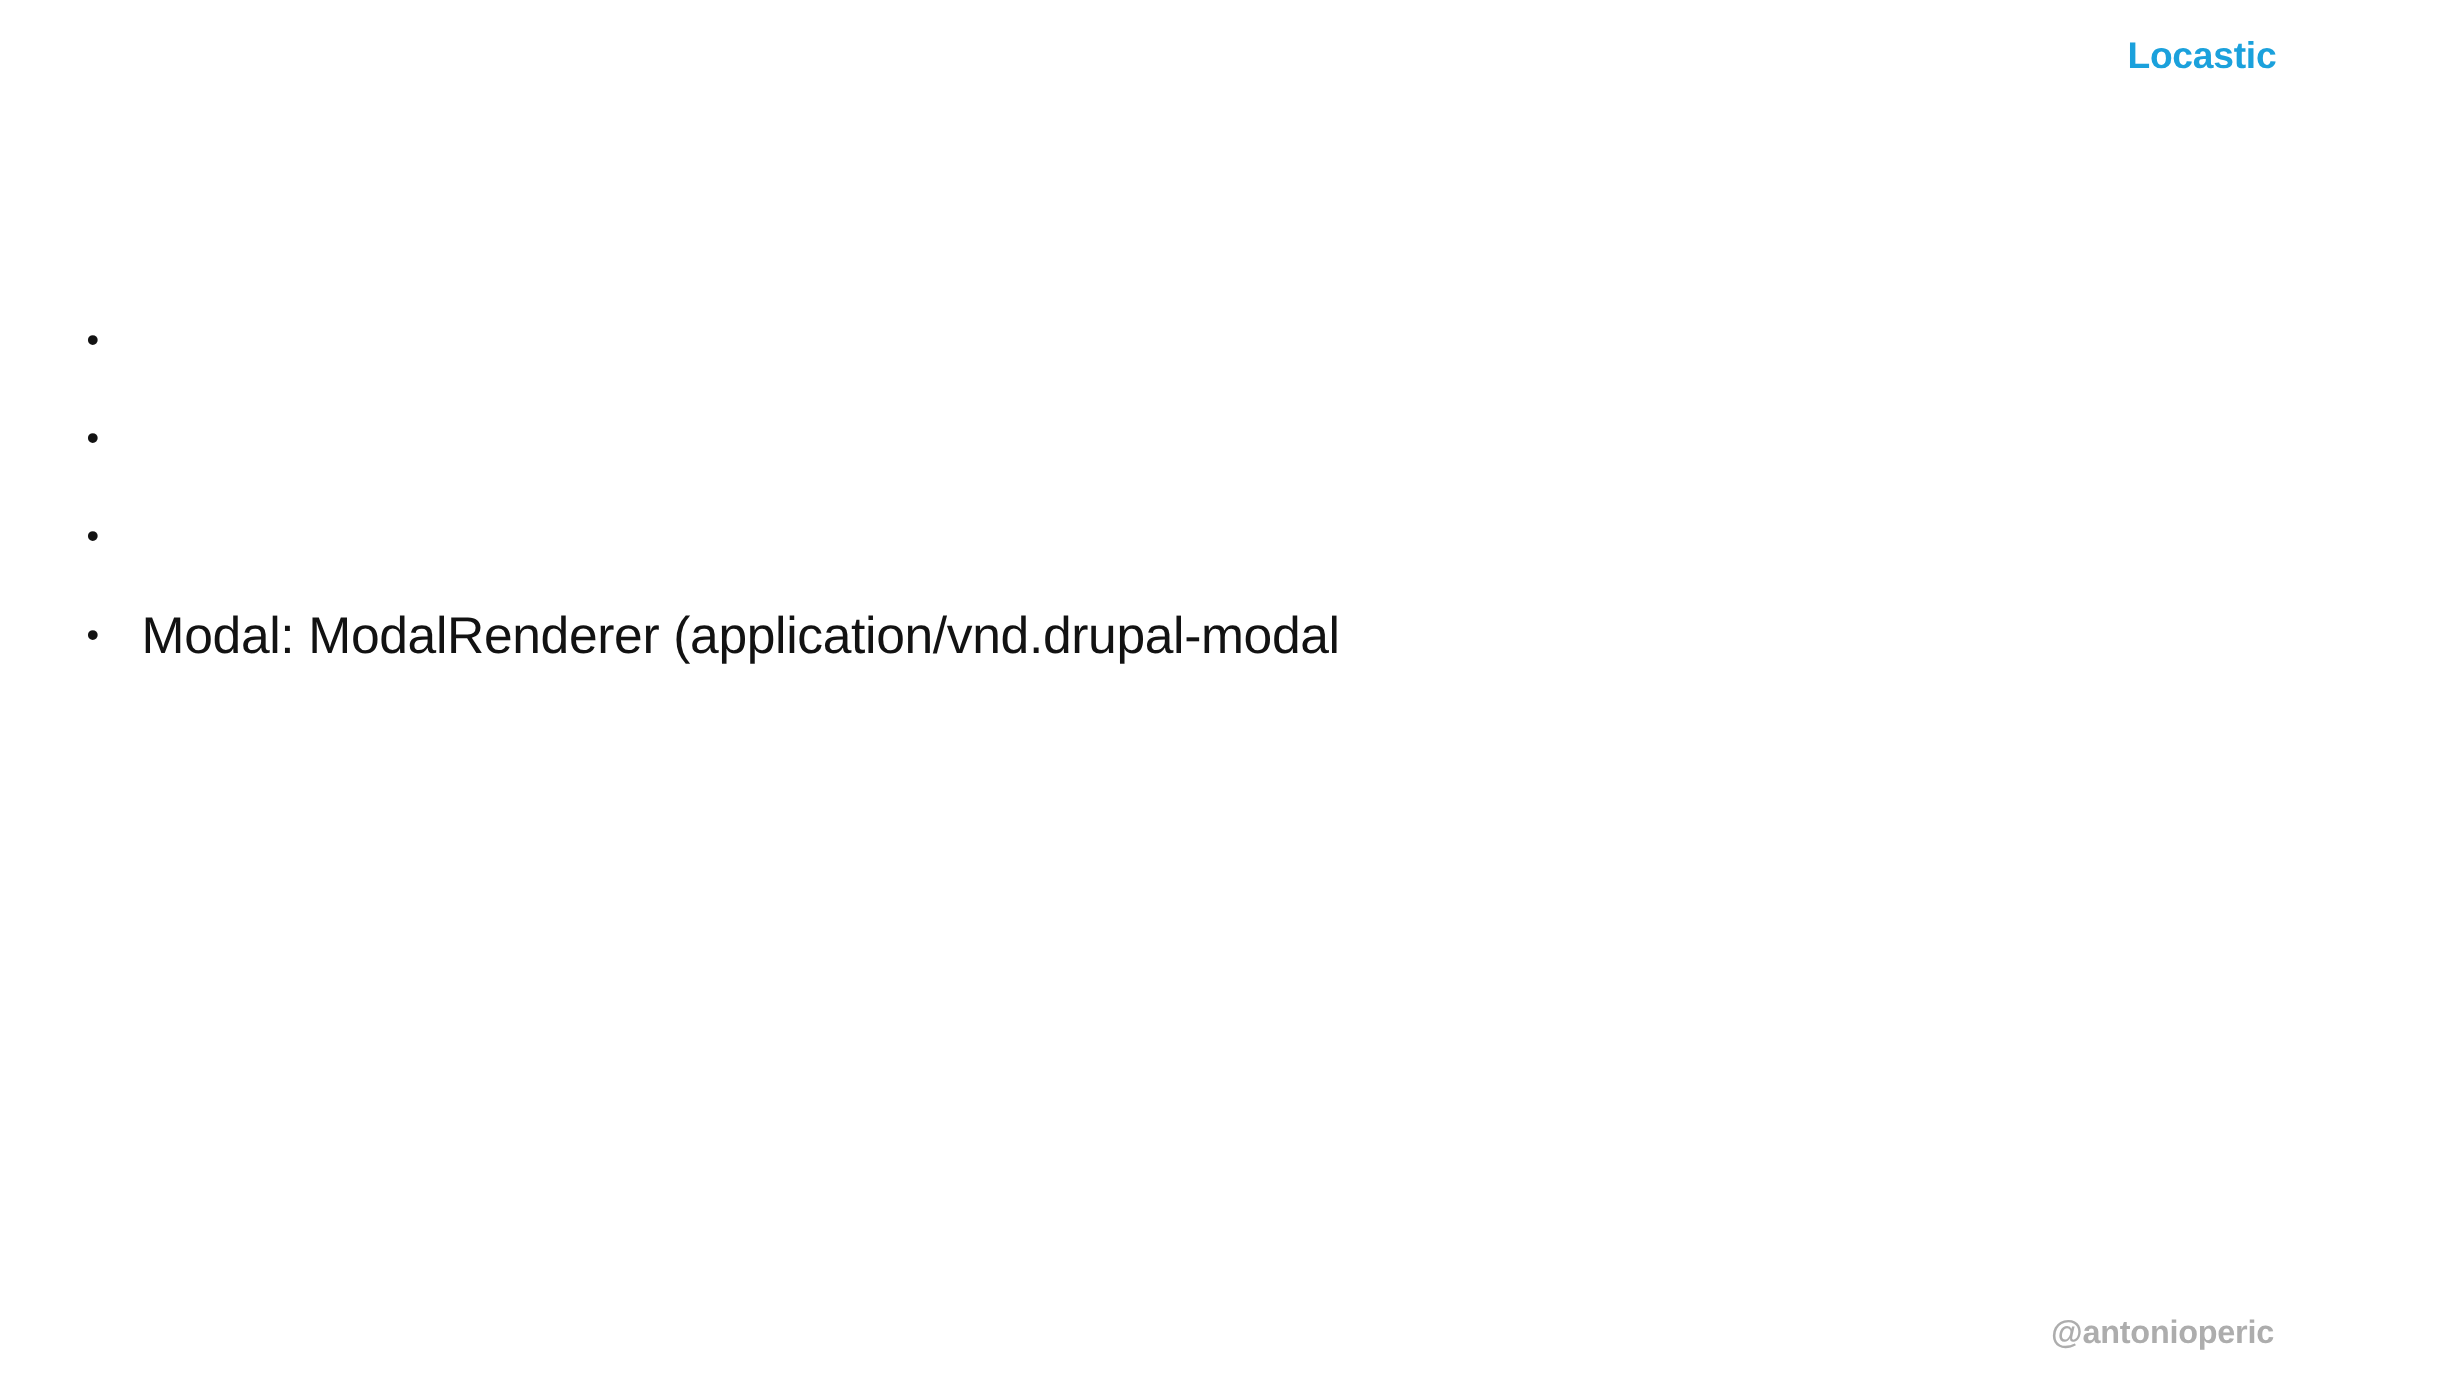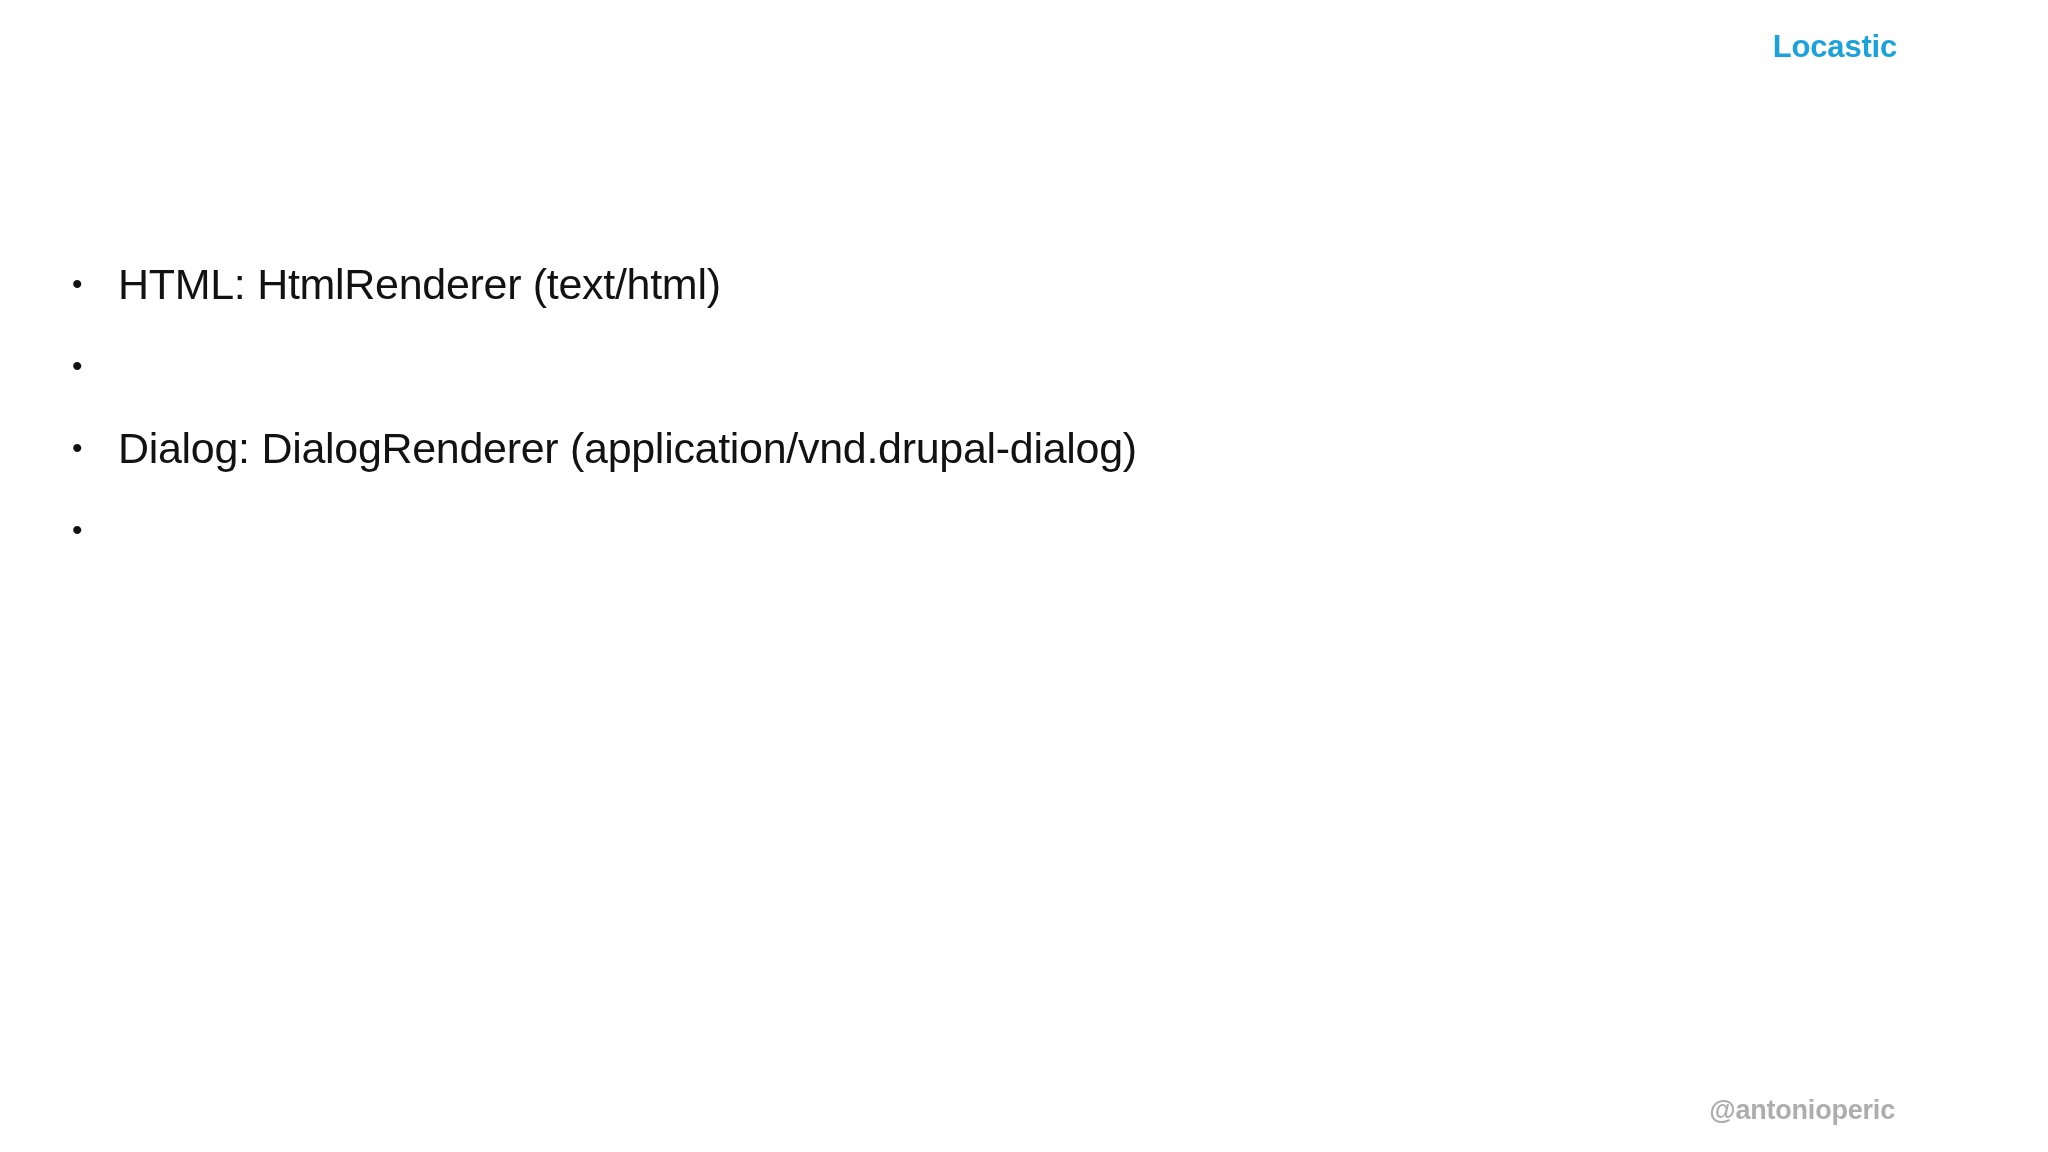--- a/index.html
+++ b/index.html
@@ -98,29 +98,28 @@
 <body>
 
 <div class="slide">
 
   <div class="brand-logo">Locastic</div>
 
 
   <ul class="bullet-list">
     <li class="bullet-item">
       <span class="bullet-marker">•</span>
-      <span class="bullet-text">HTML: HtmlRenderer (text/html)</span>
     </li>
     <li class="bullet-item">
       <span class="bullet-marker">•</span>
     </li>
     <li class="bullet-item">
       <span class="bullet-marker">•</span>
-      <span class="bullet-text">Dialog: DialogRenderer (application/vnd.drupal-dialog)</span>
     </li>
     <li class="bullet-item">
       <span class="bullet-marker">•</span>
+      <span class="bullet-text">Modal: ModalRenderer (application/vnd.drupal-modal</span>
     </li>
   </ul>
 
   <div class="footer-handle">@antonioperic</div>
 
 </div>
 
 </body></html>

